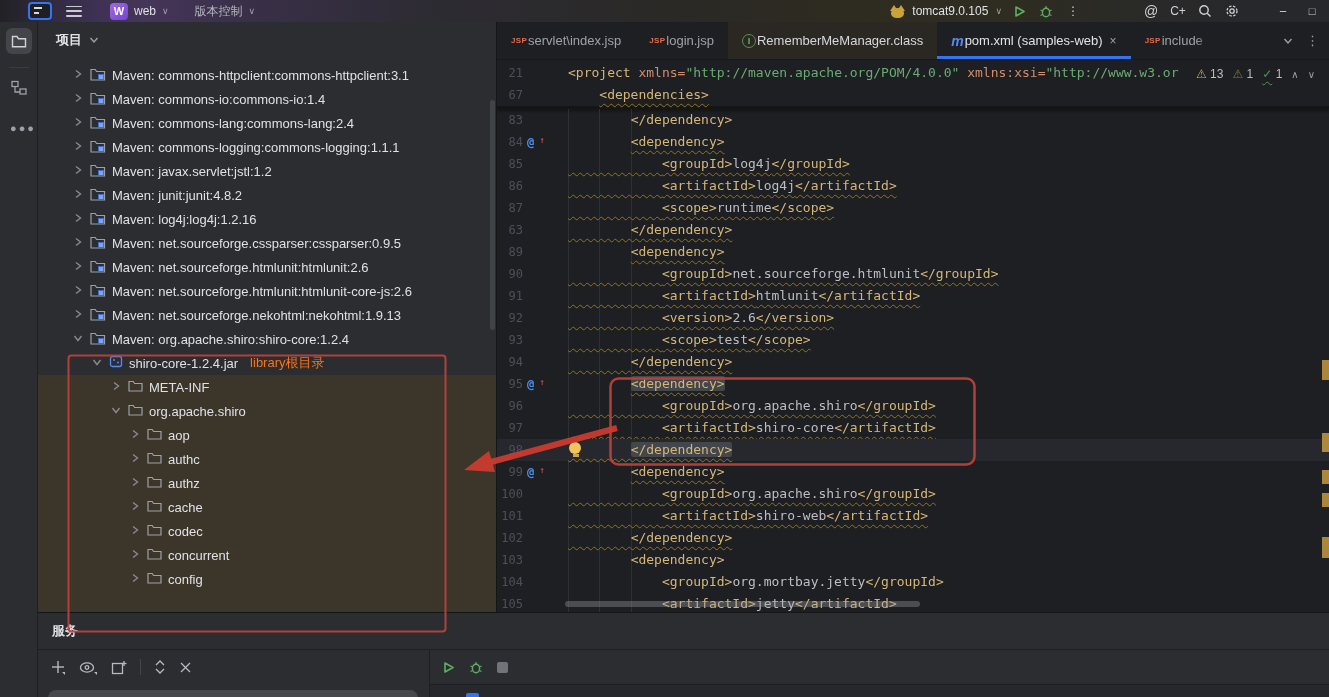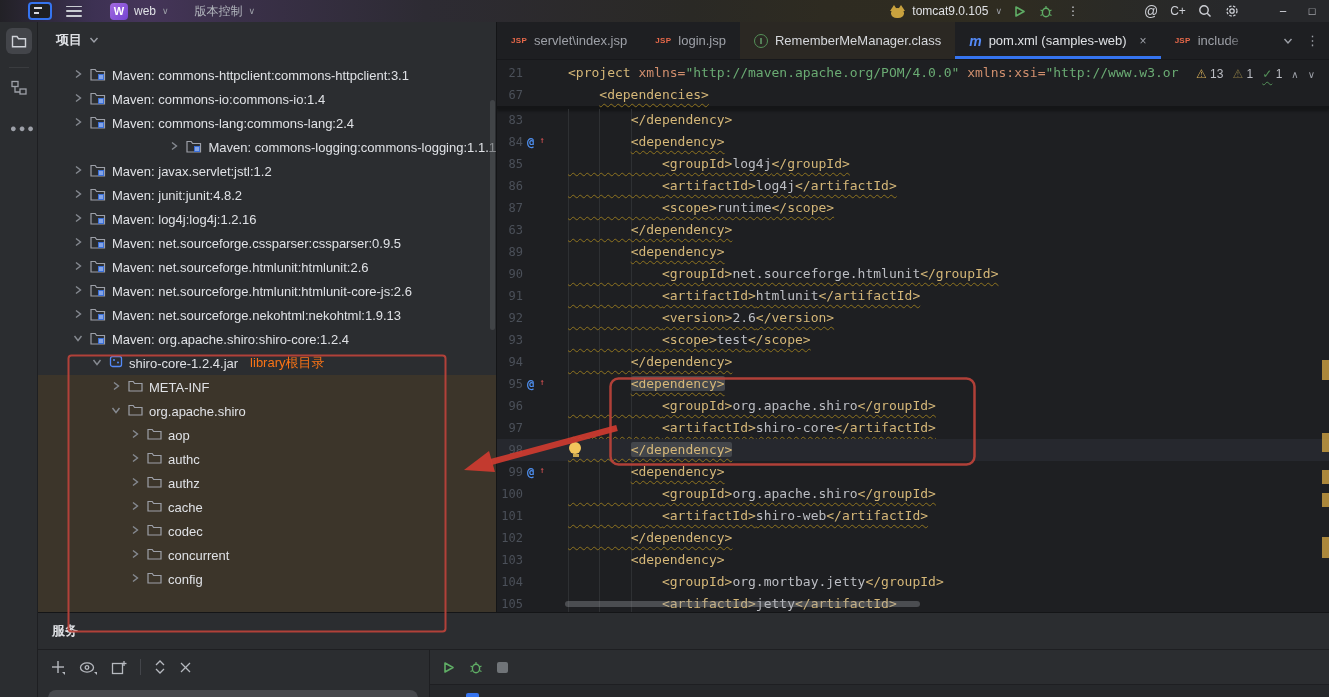--- a/index.html
+++ b/index.html
@@ -51,21 +51,21 @@
   .brown-zone { position:absolute; left:0; right:0; top:317px; bottom:0; background:#3c352a; }
   .tree-rows { position:absolute; left:0; top:5px; right:0; }
   .tree-row { height:24px; display:flex; align-items:center; gap:6px; white-space:nowrap; }
   .tree-row .lbl { color:#dfe1e5; }
   .tree-row .sub { color:#f97316; margin-left:6px; }
   .tree-scroll { position:absolute; left:452px; top:42px; width:5px; height:230px; background:#505357; border-radius:3px; opacity:.6; }
 
   
   .editor-col { flex:1; display:flex; flex-direction:column; background:#1e1f22; }
   .tabbar { height:38px; display:flex; align-items:stretch; background:#1e1f22; border-bottom:1px solid #17181b; }
-  .tab { display:flex; align-items:center; gap:7px; padding:0 14px; color:#9ea1a8; position:relative; font-size:13px; }
+  .tab { display:flex; align-items:center; gap:1px; padding:0 14px; color:#9ea1a8; position:relative; font-size:13px; }
   .tab.tinted { background:#2b2823; color:#d5d7db; }
   .tab.active { color:#dfe1e5; }
   .tab.active::after { content:""; position:absolute; left:0; right:0; bottom:0; height:3px; background:#3574f0; }
   .tab .close { margin-left:6px; color:#9da0a8; font-size:12px; }
   .tab.trunc { max-width:88px; overflow:hidden; }
   .tab.trunc::before { content:""; position:absolute; right:0; top:0; bottom:0; width:22px;
                        background:linear-gradient(90deg,rgba(30,31,34,0),#1e1f22); }
   .ticon { font-style:normal; }
   .ticon.jsp { color:#e8694a; font-size:8px; font-weight:bold; letter-spacing:.3px; }
   .ticon.iface { width:14px; height:14px; border:1.4px solid #549159; border-radius:50%; color:#6aab73;
@@ -244,21 +244,21 @@
                       <polyline points="4,2.5 8.5,6 4,9.5" fill="none" stroke="#868a91" stroke-width="1.4"></polyline>
                     </svg></span>
                   <span><svg width="16" height="14">
                       <path d="M1 2.5 h4.2 l1.4 2 H14.5 v8.5 H1 z" fill="none" stroke="#9da0a8" stroke-width="1.2"></path>
                       <rect x="8" y="7" width="6" height="6" fill="#3a6fd8"></rect>
                       <line x1="9" y1="9" x2="13" y2="9" stroke="#cdd9f2" stroke-width="1"></line>
                       <line x1="9" y1="11" x2="13" y2="11" stroke="#cdd9f2" stroke-width="1"></line>
                     </svg></span>
                   <span class="lbl">Maven: commons-lang:commons-lang:2.4</span>
                 </div>
-                <div class="tree-row" style="padding-left: 34px; justify-content: flex-end;">
+                <div class="tree-row" style="padding-left: 34px;">
                   <span><svg width="12" height="12">
                       <polyline points="4,2.5 8.5,6 4,9.5" fill="none" stroke="#868a91" stroke-width="1.4"></polyline>
                     </svg></span>
                   <span><svg width="16" height="14">
                       <path d="M1 2.5 h4.2 l1.4 2 H14.5 v8.5 H1 z" fill="none" stroke="#9da0a8" stroke-width="1.2"></path>
                       <rect x="8" y="7" width="6" height="6" fill="#3a6fd8"></rect>
                       <line x1="9" y1="9" x2="13" y2="9" stroke="#cdd9f2" stroke-width="1"></line>
                       <line x1="9" y1="11" x2="13" y2="11" stroke="#cdd9f2" stroke-width="1"></line>
                     </svg></span>
                   <span class="lbl">Maven: commons-logging:commons-logging:1.1.1</span>

